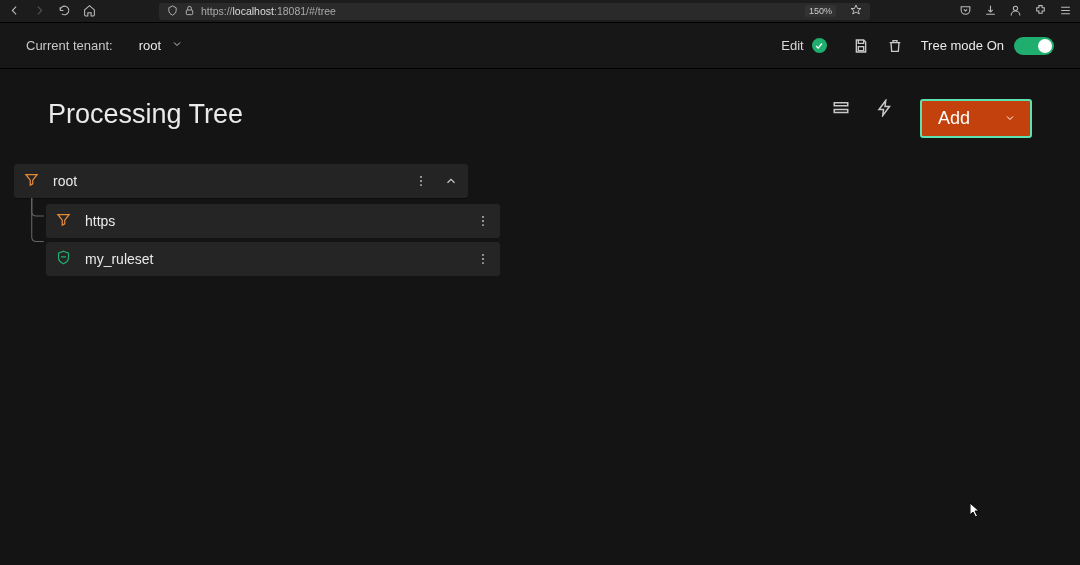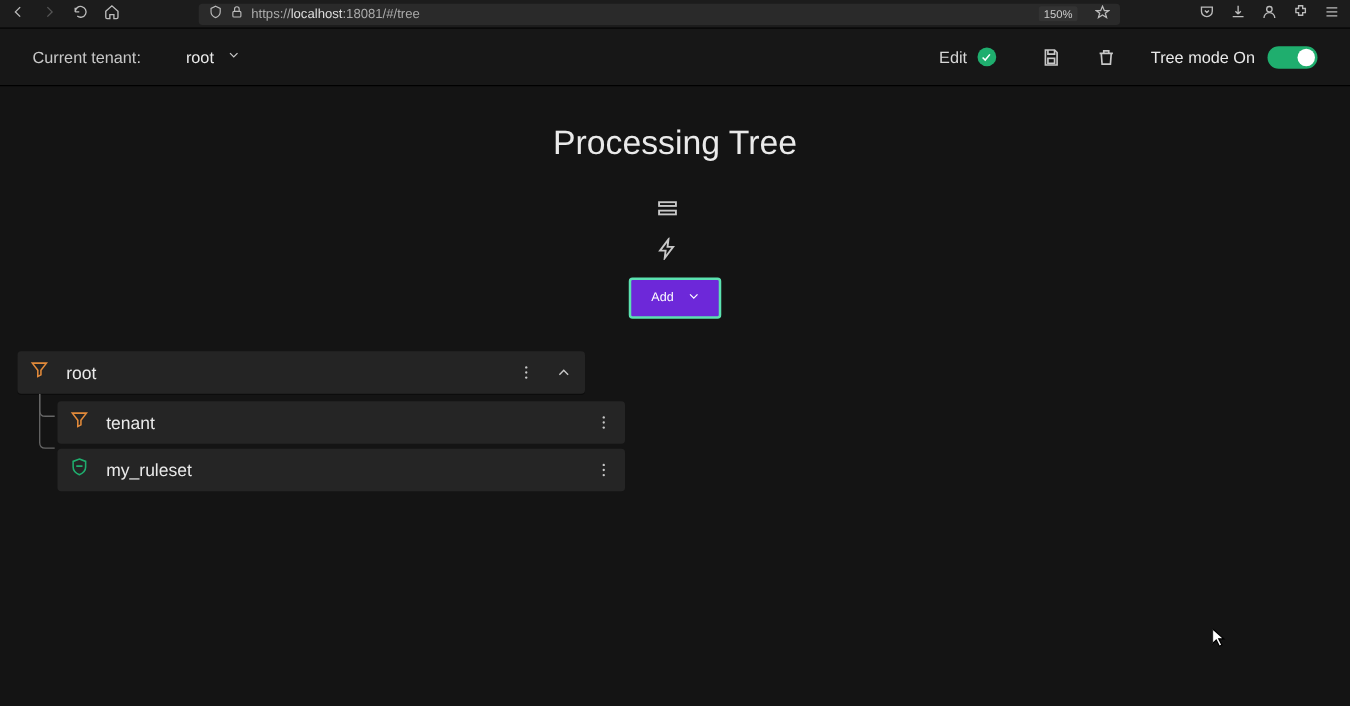--- a/index.html
+++ b/index.html
@@ -10,32 +10,32 @@
   .browser-bar {
     height: 23px; background: #1c1c1c; display: flex; align-items: center;
     padding: 0 8px; gap: 8px; font-size: 11px; color: #aaa;
     border-bottom: 1px solid #000;
   }
   .nav-icons { display: flex; gap: 12px; align-items: center; }
   .nav-icons svg { width: 13px; height: 13px; }
   .url-bar {
     flex: 1; display: flex; align-items: center; gap: 6px;
     background: #2a2a2a; height: 17px; border-radius: 3px;
-    padding: 0 8px; margin: 0 55px 0 55px; font-size: 10.5px;
+    padding: 0 8px; margin: 0 81px 0 55px; font-size: 10.5px;
   }
   .url-text { color: #aaa; }
   .url-text .host { color: #ddd; }
   .zoom-badge { background: #333; color:#ccc; padding: 1px 4px; border-radius: 2px; font-size: 9px; margin-left: auto; }
   .right-icons { display: flex; gap: 12px; align-items: center; }
   .right-icons svg { width: 13px; height: 13px; }
 
   
   .app-header {
     height: 46px; background: #171717; display: flex; align-items: center;
-    padding: 0 26px; gap: 18px; border-bottom: 1px solid #000;
+    padding: 0 26px; gap: 8px; border-bottom: 1px solid #000;
   }
   .tenant-label { font-size: 13px; color: #c8c8c8; }
   .tenant-select { display: flex; align-items: center; gap: 10px; font-size: 13px; color: #eaeaea; margin-left: 18px; cursor: pointer; }
   .header-spacer { flex: 1; }
   .saved-wrap { display: flex; align-items: center; gap: 8px; font-size: 13px; color: #d8d8d8; }
   .saved-check {
     width: 15px; height: 15px; border-radius: 50%; background: #1fae6e;
     display: flex; align-items: center; justify-content: center;
   }
   .header-icon-btn { width: 16px; height: 16px; display:flex; align-items:center; justify-content:center; cursor:pointer; color:#c8c8c8; }
@@ -45,31 +45,31 @@
     width: 40px; height: 18px; background: #1fae6e; border-radius: 10px;
     position: relative; cursor: pointer;
   }
   .toggle-knob {
     position: absolute; right: 2px; top: 2px; width: 14px; height: 14px;
     background: #fff; border-radius: 50%;
   }
 
   
   .page-title-row {
-    display: flex; align-items: center; padding: 30px 48px 16px 48px; gap: 14px; flex-direction: column;
+    display: flex; align-items: flex-start; padding: 30px 48px 16px 48px; gap: 14px;
   }
   .page-title { font-size: 27px; font-weight: 400; color: #eaeaea; }
   .page-subtitle { font-size: 27px; font-weight: 400; color: #6b6b6b; }
   .title-spacer { flex: 1; }
   .title-icon-btn { width: 18px; height: 18px; display:flex; align-items:center; justify-content:center; cursor:pointer; color:#c8c8c8; margin-right: 12px; }
   .title-icon-btn svg { width: 18px; height: 18px; }
   .add-btn {
-    display: flex; align-items: center; gap: 10px;
-    background: #6d28d9; color: #fff; border: 2px solid #5be2b0;
-    border-radius: 3px; padding: 7px 14px 7px 16px; font-size: 10px; cursor: pointer;
+    display: flex; align-items: center; gap: 34px;
+    background: #c2410c; color: #fff; border: 2px solid #5be2b0;
+    border-radius: 3px; padding: 7px 14px 7px 16px; font-size: 18px; cursor: pointer;
   }
   .add-btn svg { width: 12px; height: 12px; }
 
   
   .tree-area { padding: 10px 14px 0 14px; }
   .tree-root-row {
     display: flex; align-items: center; gap: 14px;
     background: #242424; height: 34px; width: 454px;
     border-radius: 3px; padding: 0 10px 0 10px;
     box-shadow: 0 1px 0 rgba(0,0,0,.4);
@@ -233,21 +233,21 @@
       <path d="M2 0 V18 Q2 24 8 24 H18"></path>
       <path d="M2 0 V52 Q2 58 8 58 H18"></path>
     </svg>
 
     <div class="child-row">
       <span>
         <svg class="funnel-icon funnel-orange" viewBox="0 0 24 24" fill="none" stroke-width="2">
             <path d="M3 4h18l-7 9v6l-4 2v-8L3 4z"></path>
           </svg>
       </span>
-      <span class="node-label">tenant</span>
+      <span class="node-label">https</span>
       <span class="dots-icon"><svg viewBox="0 0 24 24" fill="currentColor">
             <circle cx="12" cy="5" r="1.6"></circle>
             <circle cx="12" cy="12" r="1.6"></circle>
             <circle cx="12" cy="19" r="1.6"></circle>
           </svg></span>
     </div>
 
     <div class="child-row">
       <span>
         <svg class="shield-icon shield-green" viewBox="0 0 24 24" fill="none" stroke-width="2">

